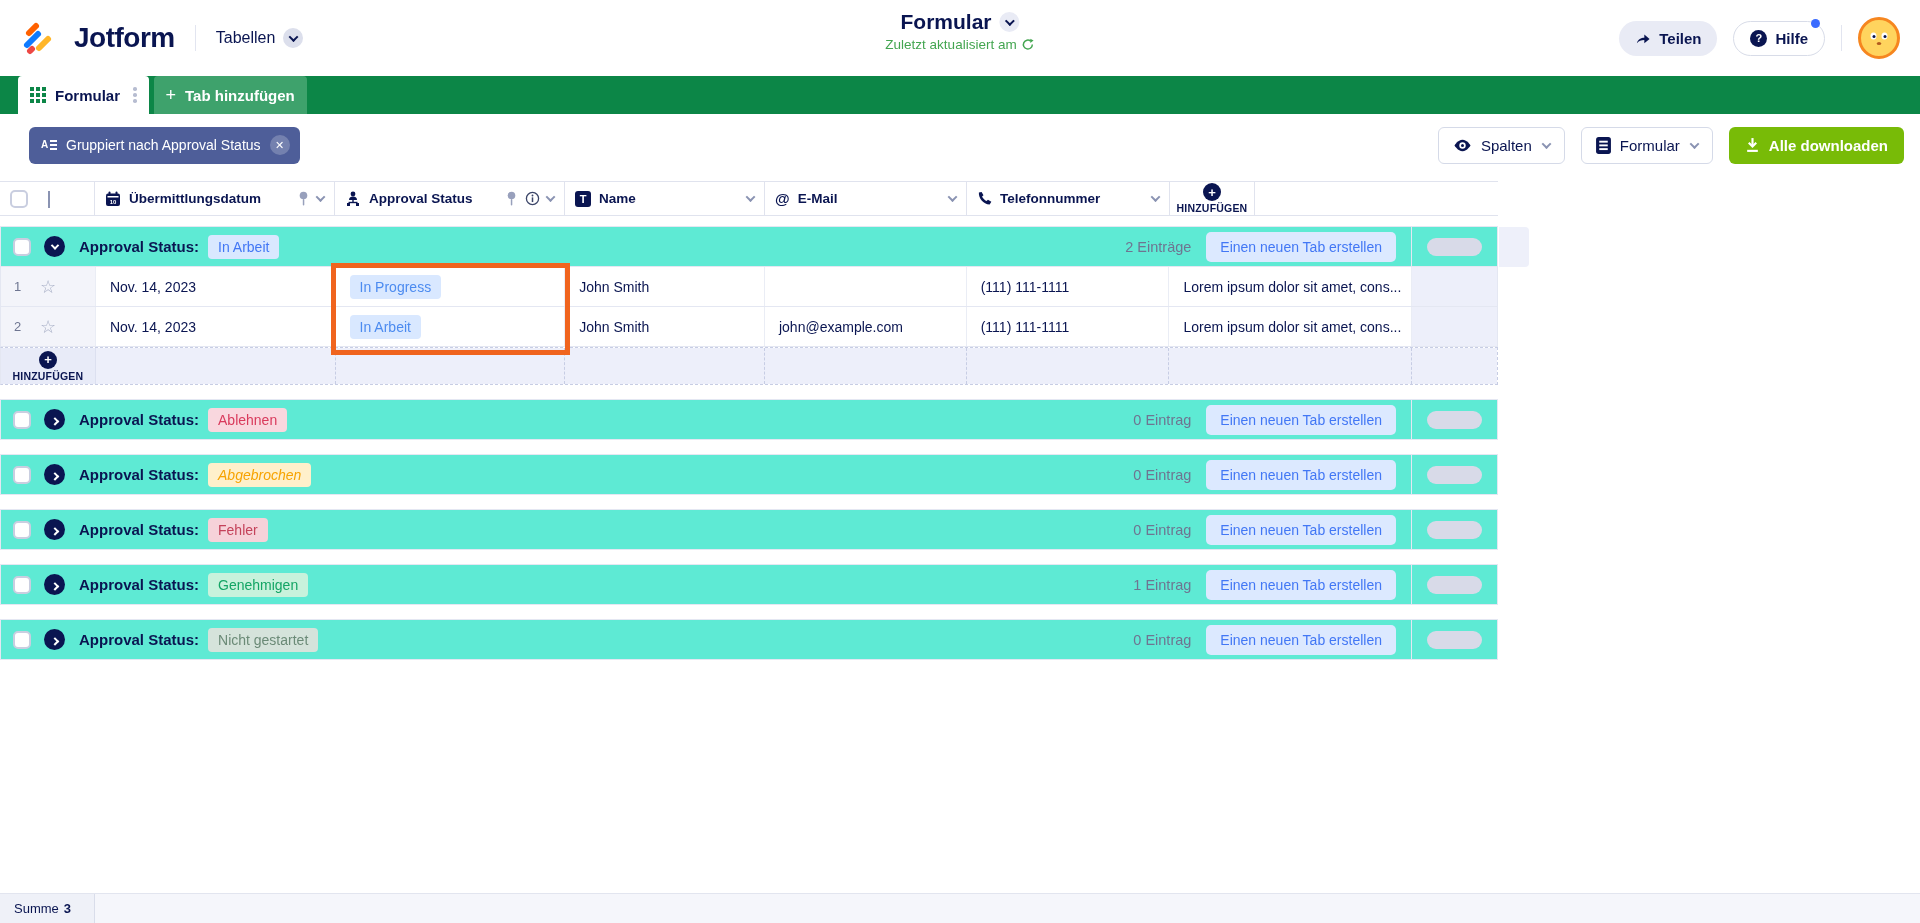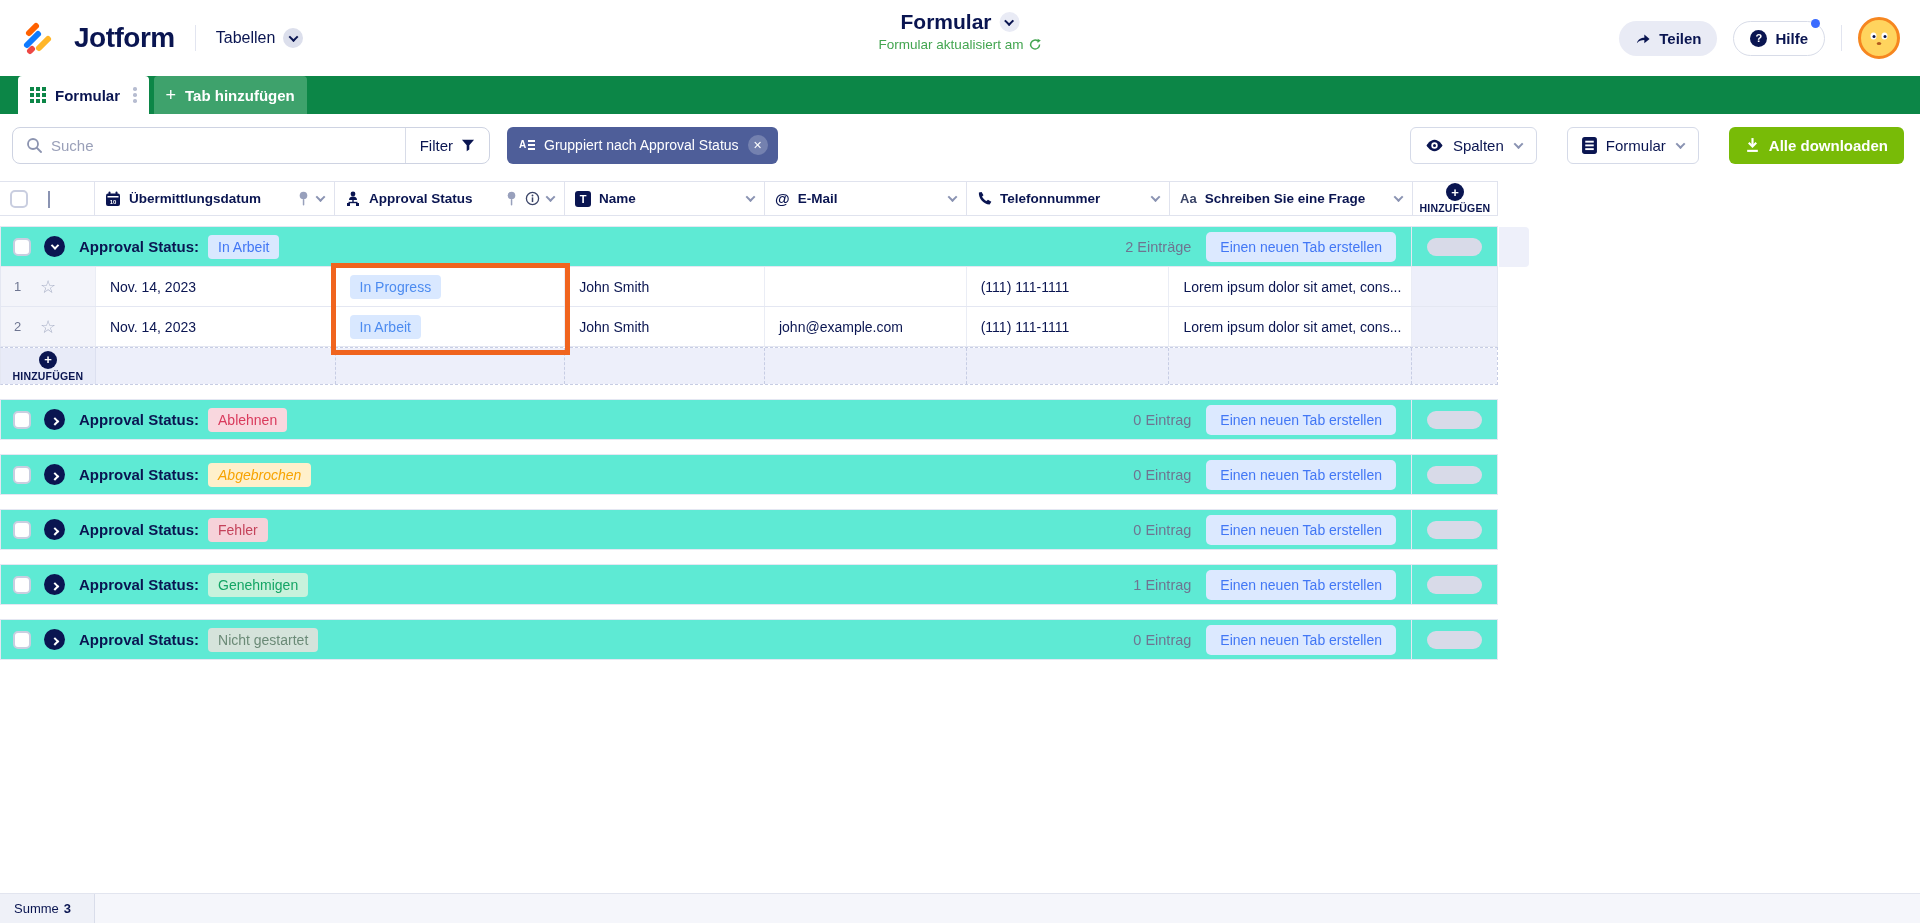--- a/index.html
+++ b/index.html
@@ -41,21 +41,21 @@
   .plus-glyph { font-size:18px; font-weight:400; line-height:1; }
   
   .toolbar { height:62px; display:flex; align-items:center; padding:0 12px; background:#fff; }
   .searchwrap { display:flex; align-items:center; width:478px; height:37px; border:1px solid #CED3E2; border-radius:8px; background:#fff; }
   .searchbox { flex:1; display:flex; align-items:center; gap:9px; padding-left:13px; }
   .searchbox input { border:none; outline:none; flex:1; font-size:15px; font-family:"Liberation Sans",sans-serif; color:#0A1551; }
   .searchbox input::placeholder { color:#9AA0B9; }
   .filterbtn { display:flex; align-items:center; gap:8px; height:100%; padding:0 14px; border:none; border-left:1px solid #D8DCE8; background:transparent; font-size:15px; color:#0A1551; font-family:"Liberation Sans",sans-serif; cursor:pointer; }
   .chip { margin-left:17px; display:flex; align-items:center; gap:9px; height:37px; padding:0 10px 0 12px; border-radius:6px; background:#4E5E99; color:#fff; font-size:14px; cursor:pointer; }
   .chip-x { width:20px; height:20px; border-radius:50%; background:rgba(255,255,255,.22); display:flex; align-items:center; justify-content:center; font-size:11px; cursor:pointer; }
-  .toolbar-right { margin-left:auto; display:flex; align-items:center; gap:30px; padding-right:4px; }
+  .toolbar-right { margin-left:auto; display:flex; align-items:center; gap:16px; padding-right:4px; }
   .tool-btn { display:flex; align-items:center; gap:9px; height:37px; padding:0 14px; border:1px solid #D5DAE8; border-radius:6px; background:#fff; font-size:15px; color:#0A1551; font-family:"Liberation Sans",sans-serif; cursor:pointer; }
   .tool-btn .chev { margin-left:2px; }
   .dl-btn { display:flex; align-items:center; gap:9px; height:37px; padding:0 16px; border:none; border-radius:6px; background:#78BB07; color:#fff; font-size:15px; font-weight:700; font-family:"Liberation Sans",sans-serif; cursor:pointer; }
   
   .tablewrap { position:relative; margin-top:5px; }
   .tsection { width:1498px; }
   .thead { display:flex; height:35px; border-top:1px solid #E0E3EE; border-bottom:1px solid #E0E3EE; background:#fff; }
   .th { display:flex; align-items:center; gap:8px; padding:0 10px; border-right:1px solid #E0E3EE; font-size:13.5px; font-weight:700; cursor:pointer; }
   .th-right { margin-left:auto; display:flex; align-items:center; gap:7px; }
   .c-sel{width:95px;} .c-date{width:240px;} .c-status{width:230px;} .c-name{width:200px;}
@@ -126,21 +126,21 @@
     </div>
 
     <div class="topbar-center">
       <div class="title-row">
         <span class="page-title">Formular</span>
         <span class="chev-circle" style="background:#E9EBF5;">
             <i class="chev"></i>
           </span>
       </div>
       <div class="subtitle">
-        <span>Formular aktualisiert am</span>
+        <span>Zuletzt aktualisiert am</span>
         <span class="icn">
           <svg width="13" height="13" viewBox="0 0 16 16" fill="none">
             <path d="M13.5 8a5.5 5.5 0 1 1-2-4.2" stroke="#43A550" stroke-width="1.8" fill="none"></path>
             <polygon points="11,1 15,3 11,6" fill="#43A550"></polygon>
           </svg>
         </span>
       </div>
     </div>
 
     <div class="topbar-right">
@@ -195,39 +195,20 @@
           <i></i>
         </span>
     </div>
     <div class="tab add">
       <span class="plus-glyph">+</span>
       <span>Tab hinzufügen</span>
     </div>
   </div>
 
   <div class="toolbar">
-    <div class="searchwrap">
-      <div class="searchbox">
-        <span class="icn">
-          <svg width="16" height="16" viewBox="0 0 16 16" fill="none">
-            <circle cx="7" cy="7" r="5" stroke="#8C94B0" stroke-width="1.8"></circle>
-            <line x1="11" y1="11" x2="15" y2="15" stroke="#8C94B0" stroke-width="1.8" stroke-linecap="round"></line>
-          </svg>
-        </span>
-        <input type="text" placeholder="Suche" style="">
-      </div>
-      <button class="filterbtn">
-        <span>Filter</span>
-        <span class="icn">
-          <svg width="14" height="13" viewBox="0 0 16 15">
-              <path d="M1 1h14l-5.5 6.2V12l-3 2.2V7.2z" fill="#0A1551"></path>
-            </svg>
-        </span>
-      </button>
-    </div>
 
     <div class="chip">
       <span class="icn">
         <svg width="16" height="14" viewBox="0 0 16 14">
           <text x="0" y="10" font-size="10" font-weight="bold" fill="#fff" font-family="Liberation Sans, sans-serif">A</text>
           <rect x="9" y="2" width="7" height="2" fill="#fff"></rect>
             <rect x="9" y="6" width="7" height="2" fill="#fff"></rect>
             <rect x="9" y="10" width="7" height="2" fill="#fff"></rect>
         </svg>
       </span>
@@ -353,27 +334,20 @@
           <span class="icn">
             <svg width="15" height="15" viewBox="0 0 16 16">
               <path d="M2 1.5C1.6 8 6.5 13.6 13.5 14.5l1.8-3-3.6-2.2-1.6 1.4C8 9.6 6.4 8 5.4 5.9L6.9 4.4 4.9 1z" fill="#0A1551"></path>
             </svg>
           </span>
           <span>Telefonnummer</span>
           <span class="th-right">
               <i class="chev gray"></i>
             </span>
         </div>
-        <div class="th c-q">
-          <span class="aa-glyph">Aa</span>
-          <span>Schreiben Sie eine Frage</span>
-          <span class="th-right">
-              <i class="chev gray"></i>
-            </span>
-        </div>
         <div class="th c-add">
           <span class="pluscircle">+</span>
           <span class="addcol-label">HINZUFÜGEN</span>
         </div>
       </div>
 
       <div class="gap10"></div>
 
       <div class="grow">
         <span class="checkbox"></span>

